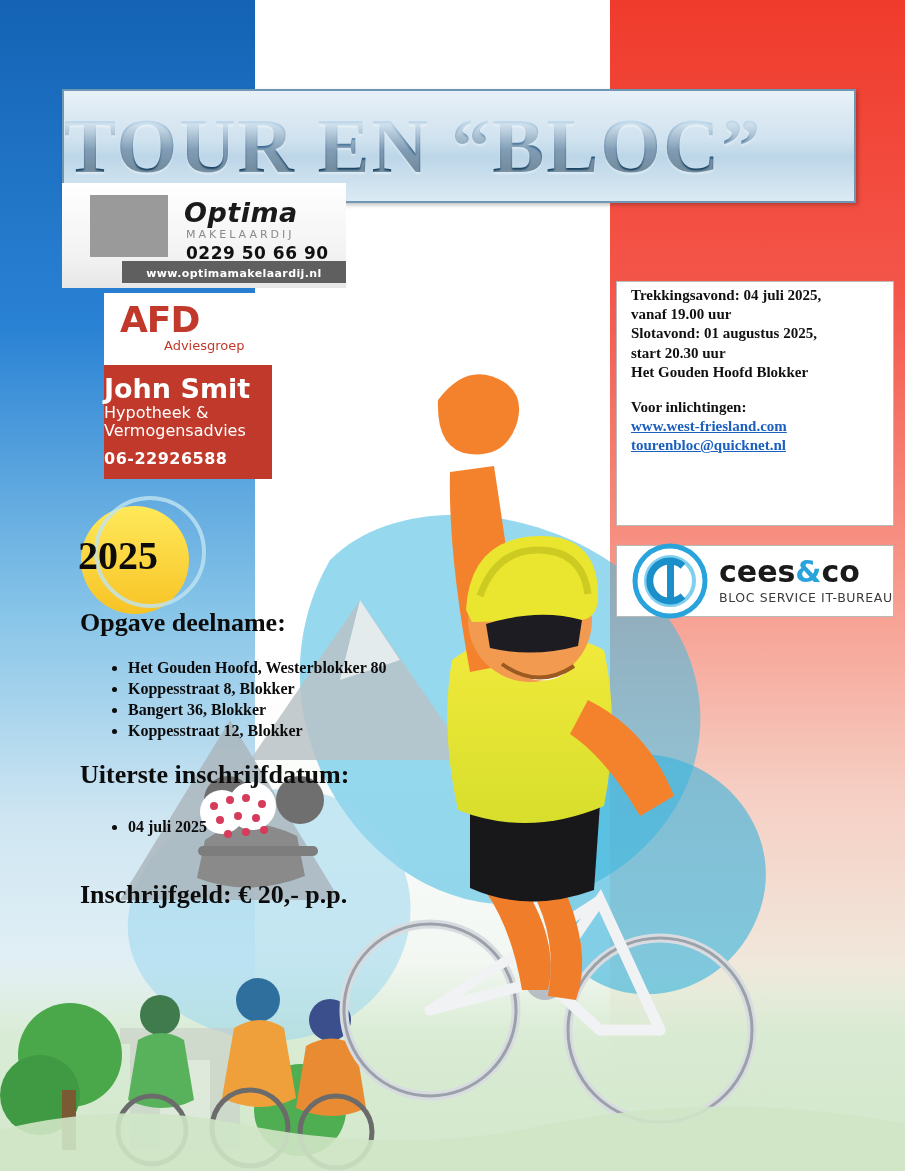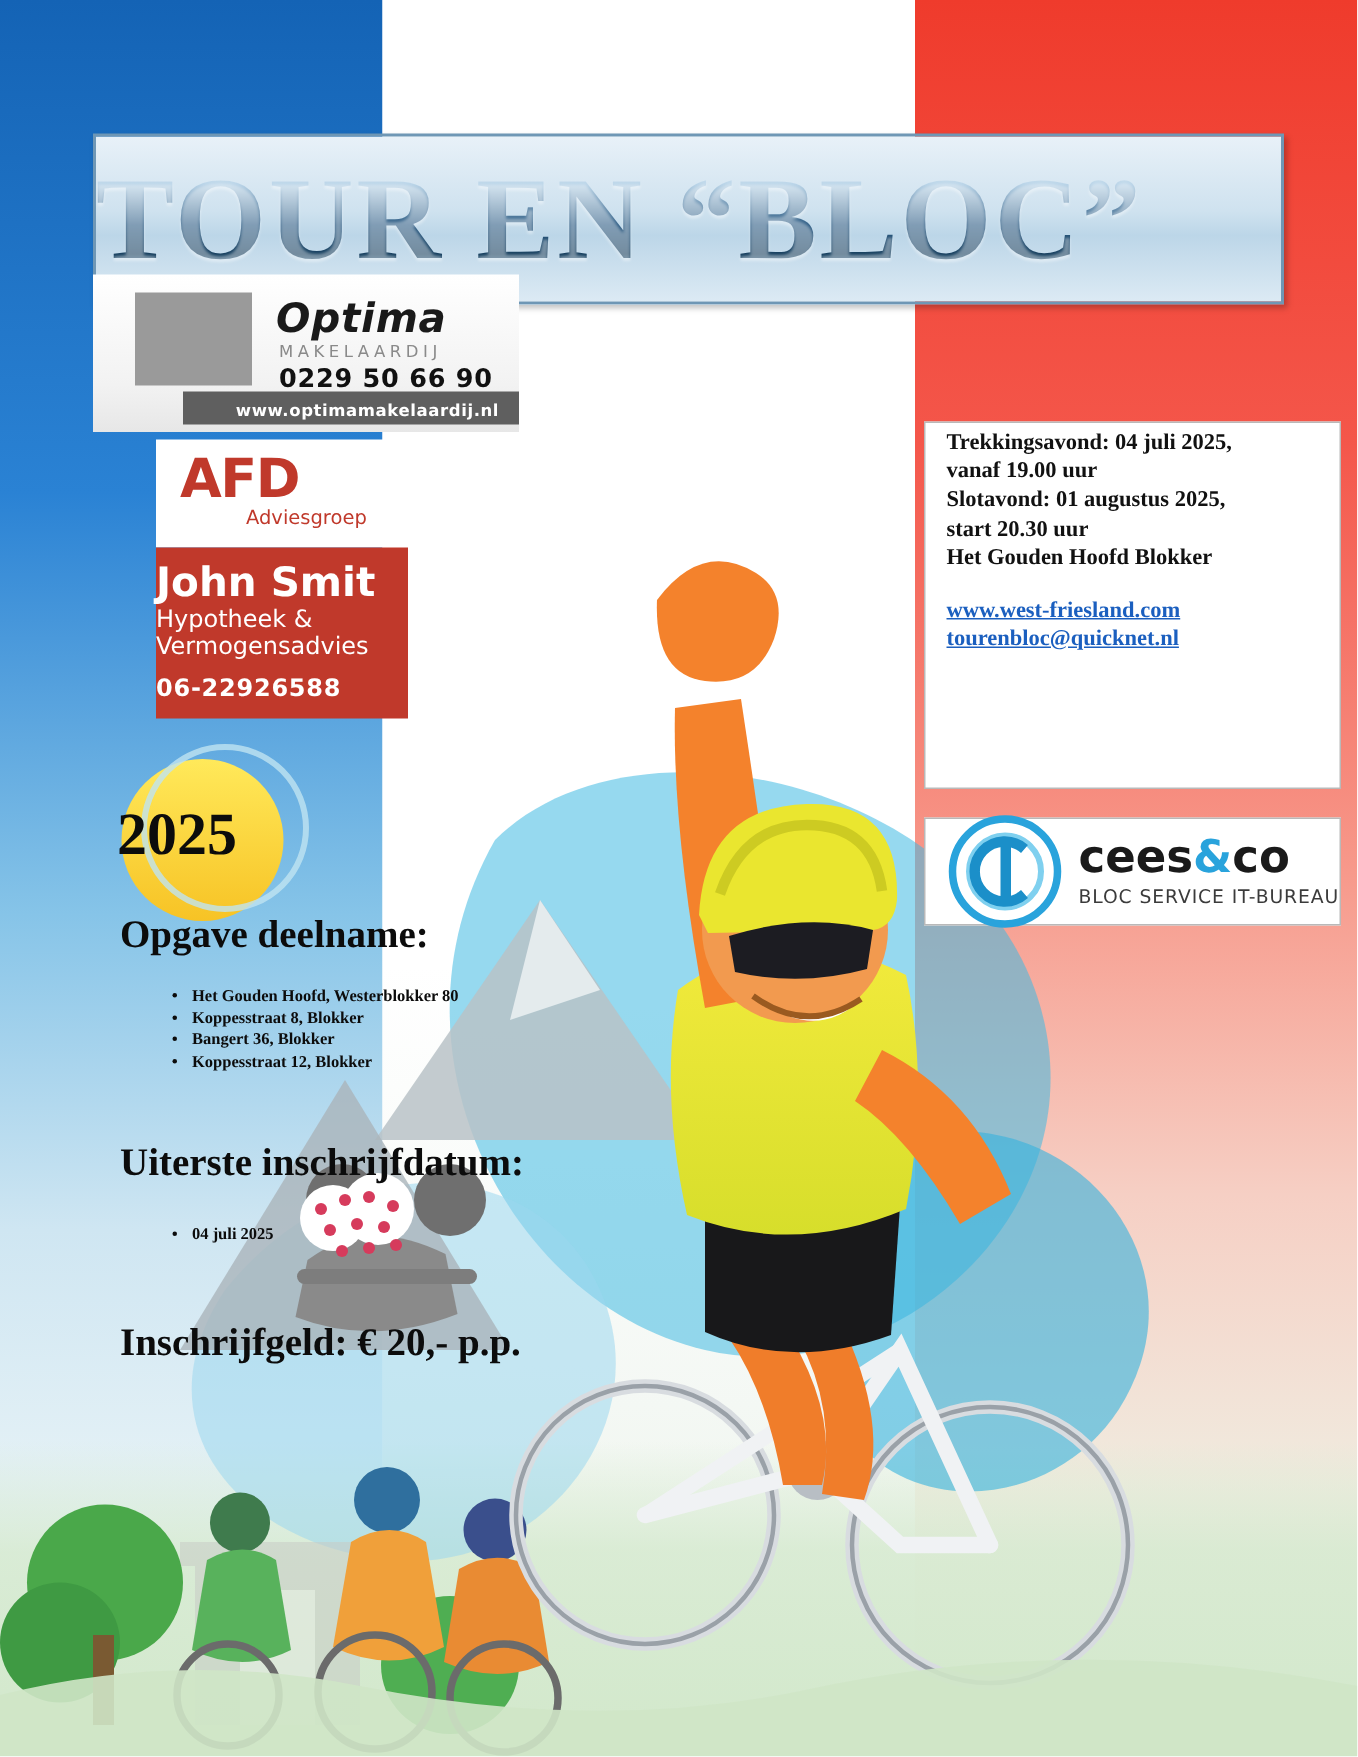--- a/index.html
+++ b/index.html
@@ -136,21 +136,20 @@
     position: absolute;
     left: 60px;
     top: 84px;
     width: 224px;
     font-family: "DejaVu Sans", sans-serif;
     font-weight: bold;
     font-size: 11px;
     color: #ffffff;
     text-align: center;
     letter-spacing: 0.4px;
-    padding-left: 11px;
   }
   .optima-urlbar {
     position: absolute;
     left: 60px;
     top: 78px;
     width: 224px;
     height: 22px;
     background: #5f5f5f;
   }
 
@@ -297,21 +296,21 @@
 
   ul.bullets {
     position: absolute;
     margin: 0;
     padding-left: 30px;
     list-style: disc;
   }
   ul.bullets li {
     font-family: "Liberation Serif", serif;
     font-weight: bold;
-    font-size: 11px;
+    font-size: 16px;
     color: #0c0c0c;
     line-height: 1.32;
   }
   .list-opgave { left: 98px; top: 657px; }
   .list-uiterste { left: 98px; top: 816px; }
 </style>
 </head>
 <body>
 
 <div class="poster">
@@ -464,20 +463,21 @@
     <div class="smit-phone">06-22926588</div>
   </div>
 
   <div class="info-box">
     <p>Trekkingsavond: 04 juli 2025,</p>
     <p>vanaf 19.00 uur</p>
     <p>Slotavond: 01 augustus 2025,</p>
     <p>start 20.30 uur</p>
     <p>Het Gouden Hoofd Blokker</p>
     <div class="info-gap"></div>
+    <p>Voor inlichtingen:</p>
     <a class="info-link" href="#">www.west-friesland.com</a>
     <a class="info-link" href="#">tourenbloc@quicknet.nl</a>
   </div>
 
   <div class="cees-box">
     <svg width="78" height="78" viewBox="0 0 78 78" xmlns="http://www.w3.org/2000/svg">
       <circle cx="39" cy="39" r="35" fill="none" stroke="#29a3dc" stroke-width="5"></circle>
       <circle cx="39" cy="39" r="24" fill="none" stroke="#7fd0ef" stroke-width="4"></circle>
       <path d="M52 24 a20 20 0 1 0 0 30" fill="none" stroke="#1b8fc9" stroke-width="7"></path>
       <rect x="36" y="22" width="7" height="34" fill="#1b8fc9"></rect>

